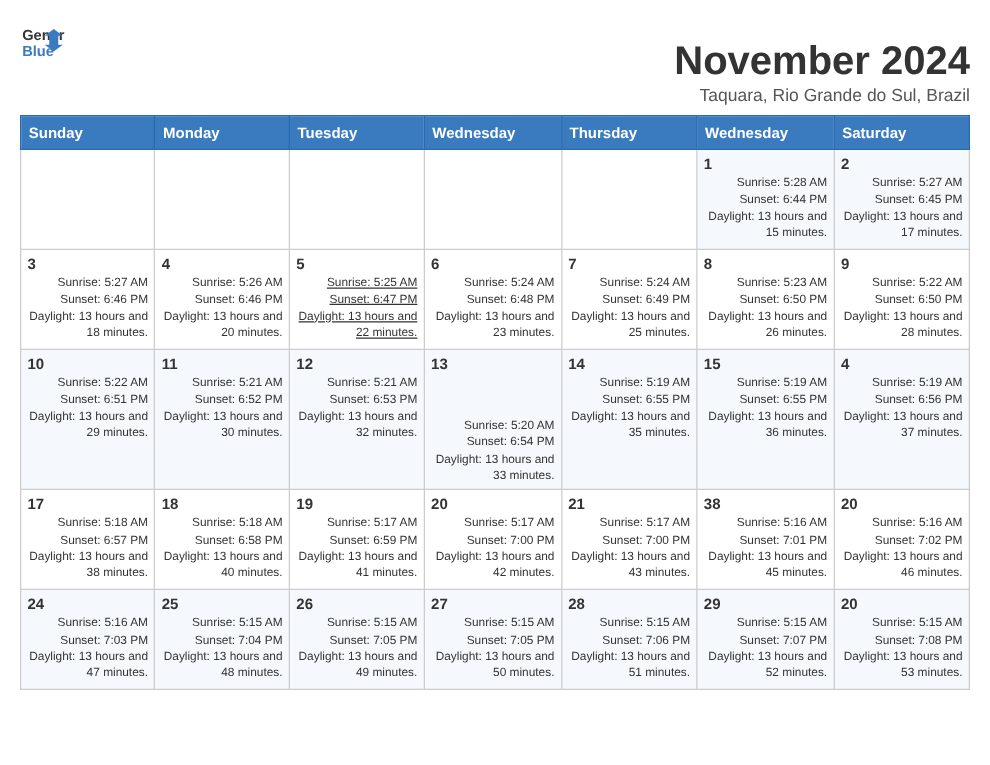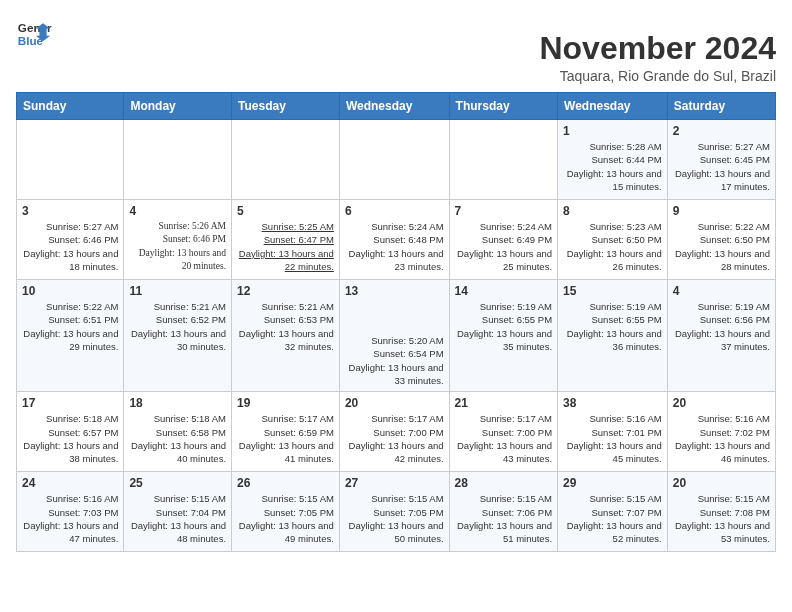--- a/index.html
+++ b/index.html
@@ -137,21 +137,21 @@
       </tr>
       <tr>
         <td>
           <span class="day-num">3</span>
           <div class="day-info" style="white-space: pre-line;">Sunrise: 5:27 AM
 Sunset: 6:46 PM
 Daylight: 13 hours and 18 minutes.</div>
         </td>
         <td>
           <span class="day-num">4</span>
-          <div class="day-info" style="white-space: pre-line; font-family: Liberation Serif, serif;">Sunrise: 5:26 AM
+          <div class="day-info" style="white-space: pre-line;">Sunrise: 5:26 AM
 Sunset: 6:46 PM
 Daylight: 13 hours and 20 minutes.</div>
         </td>
         <td>
           <span class="day-num">5</span>
           <div class="day-info" style="white-space: pre-line; text-decoration: underline;">Sunrise: 5:25 AM
 Sunset: 6:47 PM
 Daylight: 13 hours and 22 minutes.</div>
         </td>
         <td>

